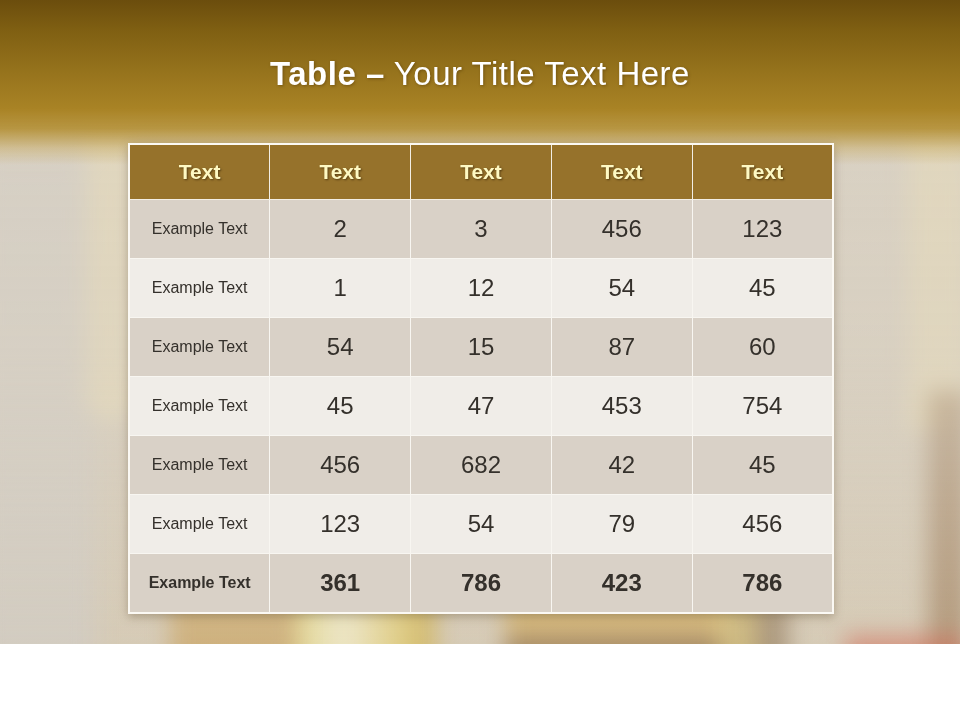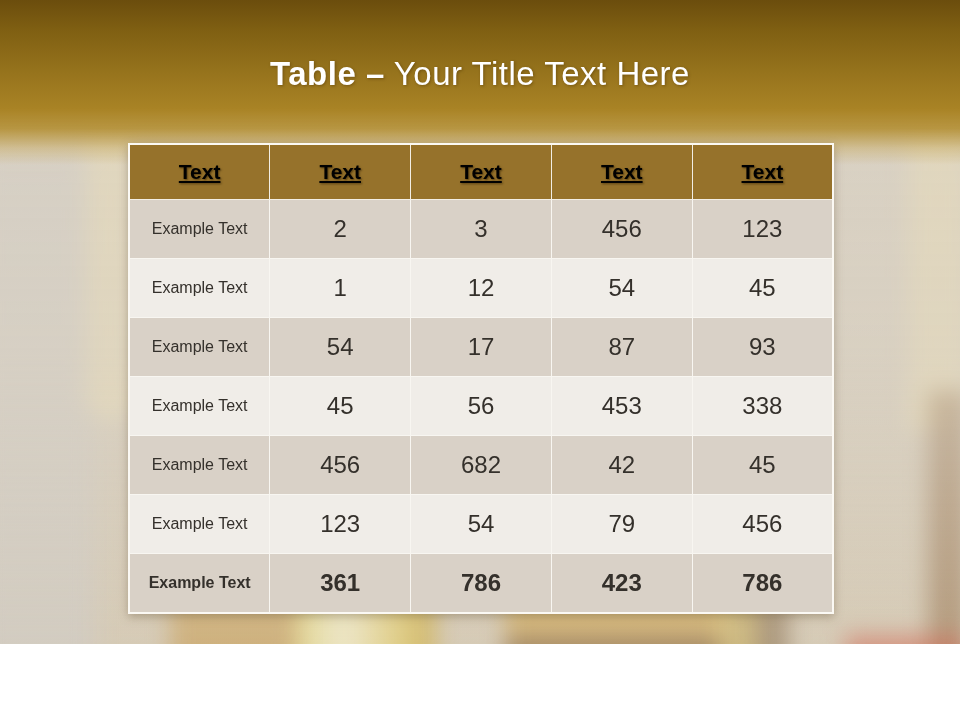--- a/index.html
+++ b/index.html
@@ -69,29 +69,28 @@
   table.data-table {
     position: absolute; left: 128px; top: 143px;
     width: 706px;
     border-collapse: collapse;
     table-layout: fixed;
     border: 2px solid #fbf9f4;
     box-shadow: 0 3px 9px rgba(90,70,40,0.35);
   }
   .data-table th {
     background: #96722b;
-    color: #000000;
+    color: #fef9c3;
     font-weight: 700;
     font-size: 21px;
     height: 52px;
     border: 1.5px solid #f2eee5;
     text-align: center;
     vertical-align: middle;
     text-shadow: 1px 1px 2px rgba(45,28,0,0.6);
-    text-decoration: underline;
   }
   .data-table td {
     height: 56px;
     border: 1.5px solid #f8f6f1;
     text-align: center;
     vertical-align: middle;
     color: #34302b;
     font-size: 24px;
   }
   .data-table td.label-cell { font-size: 16px; }
@@ -150,30 +149,30 @@
       <tr class="row-even">
         <td class="label-cell">Example Text</td>
         <td>1</td>
         <td>12</td>
         <td>54</td>
         <td>45</td>
       </tr>
       <tr class="row-odd">
         <td class="label-cell">Example Text</td>
         <td>54</td>
-        <td>17</td>
+        <td>15</td>
         <td>87</td>
-        <td>93</td>
+        <td>60</td>
       </tr>
       <tr class="row-even">
         <td class="label-cell">Example Text</td>
         <td>45</td>
-        <td>56</td>
+        <td>47</td>
         <td>453</td>
-        <td>338</td>
+        <td>754</td>
       </tr>
       <tr class="row-odd">
         <td class="label-cell">Example Text</td>
         <td>456</td>
         <td>682</td>
         <td>42</td>
         <td>45</td>
       </tr>
       <tr class="row-even">
         <td class="label-cell">Example Text</td>

